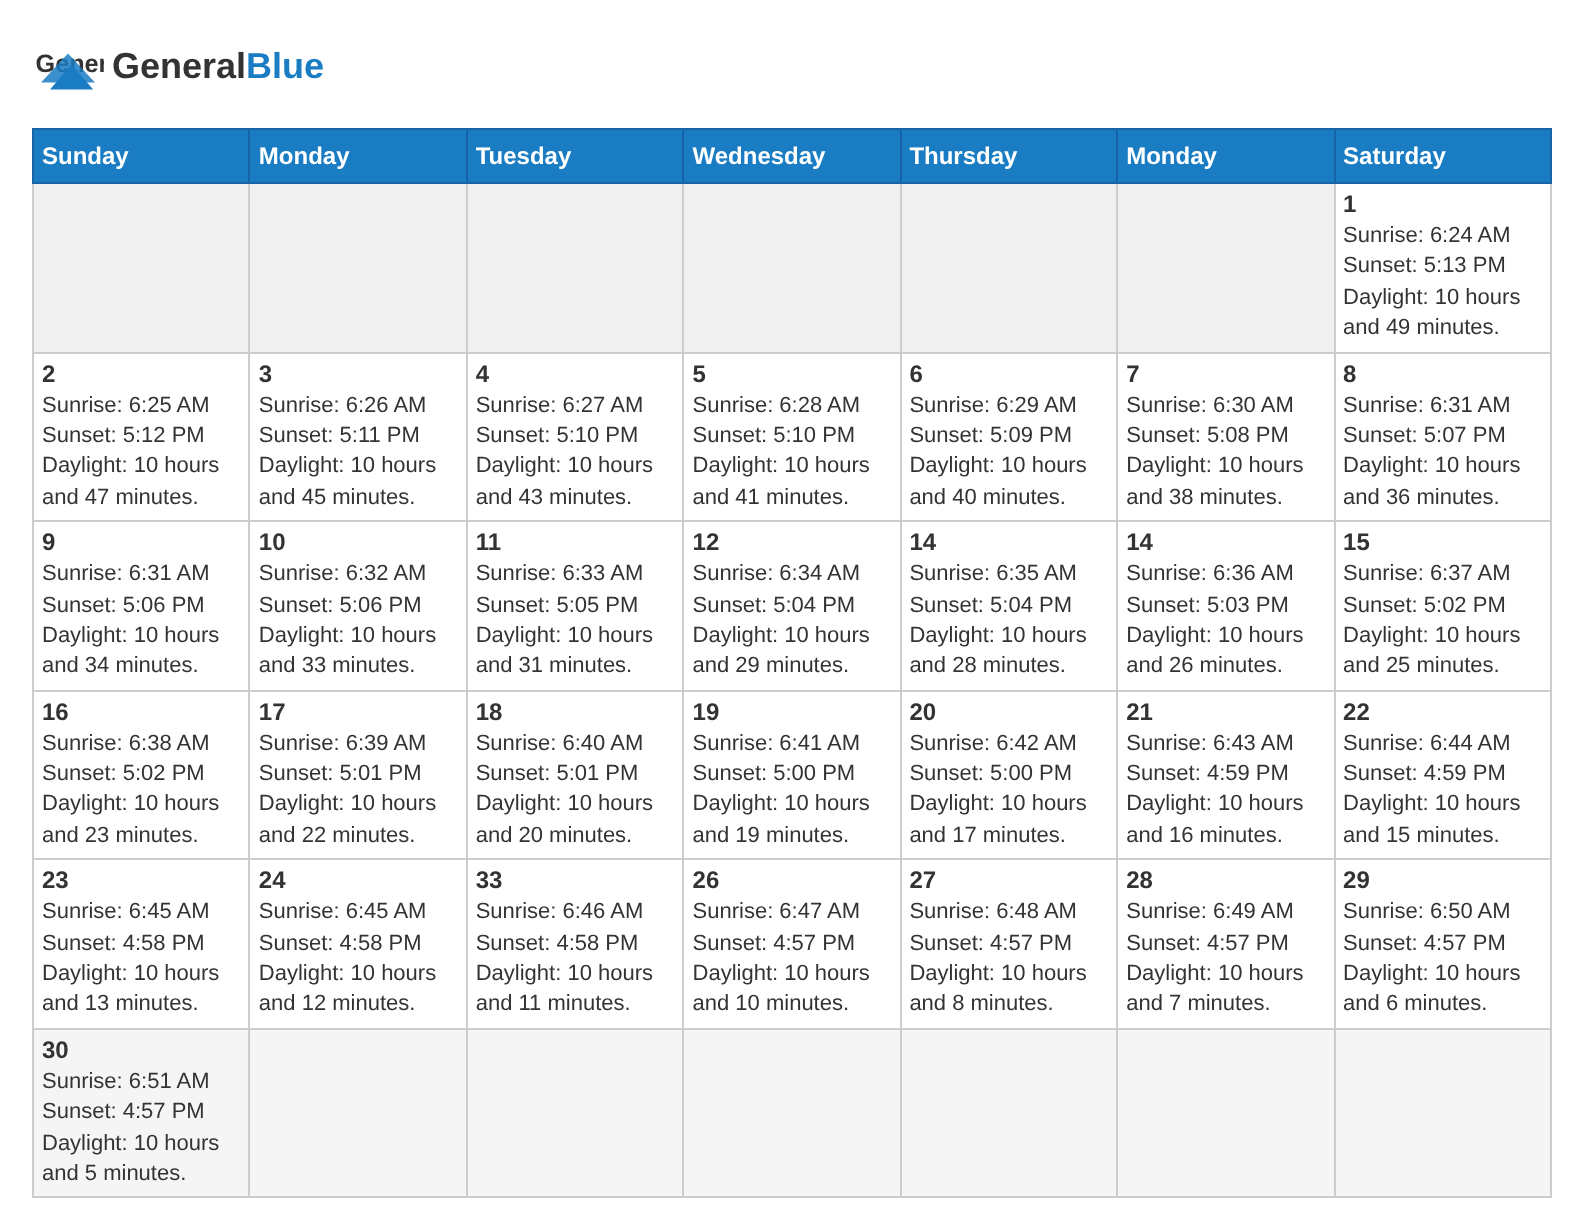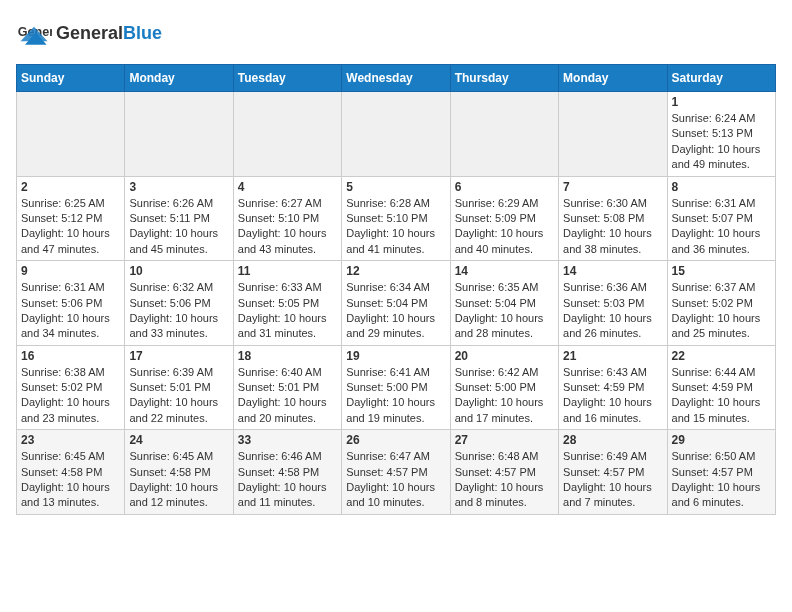--- a/index.html
+++ b/index.html
@@ -307,14 +307,28 @@
 Sunset: 4:57 PM
 Daylight: 10 hours and 7 minutes.</div>
         </td>
         <td>
           <div class="day-num">29</div>
           <div class="day-info">Sunrise: 6:50 AM
 Sunset: 4:57 PM
 Daylight: 10 hours and 6 minutes.</div>
         </td>
       </tr>
+      <tr class="last-row-used">
+        <td>
+          <div class="day-num">30</div>
+          <div class="day-info">Sunrise: 6:51 AM
+Sunset: 4:57 PM
+Daylight: 10 hours and 5 minutes.</div>
+        </td>
+        <td class="empty-cell"></td>
+        <td class="empty-cell"></td>
+        <td class="empty-cell"></td>
+        <td class="empty-cell"></td>
+        <td class="empty-cell"></td>
+        <td class="empty-cell"></td>
+      </tr>
     </tbody>
 </table>
 
 </body></html>

